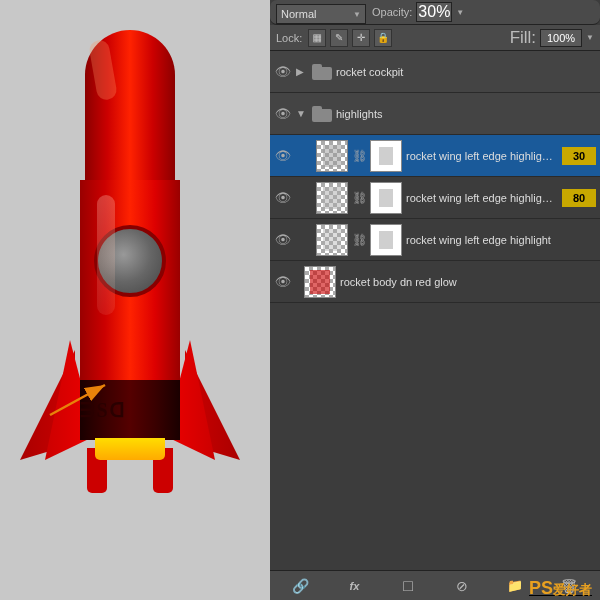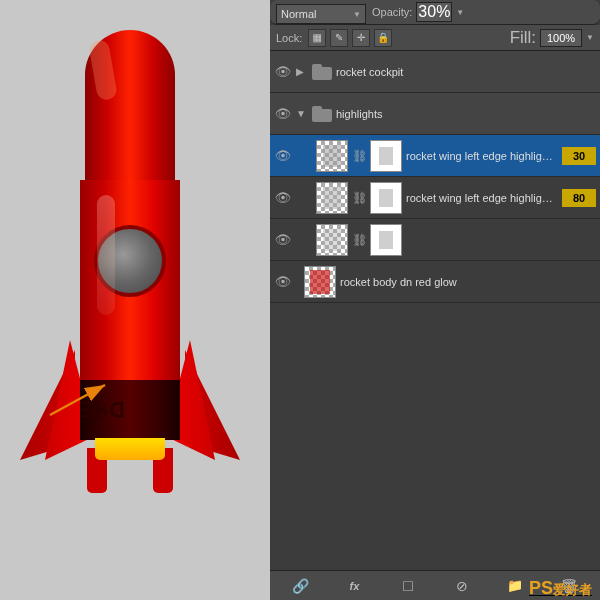--- a/index.html
+++ b/index.html
@@ -671,20 +671,21 @@
           <div style="width:18px;height:22px;background:#aaa;opacity:0.4;"></div>
         </div>
       </div>
       <div class="layer-chain">⛓</div>
       <div class="layer-thumbnail">
         <div class="layer-thumb-white"></div>
         <div class="layer-thumb-content">
           <div style="width:14px;height:18px;background:#888;opacity:0.4;"></div>
         </div>
       </div>
+      <span class="layer-name">rocket wing left edge highlight</span>
     </div>
 
     <div class="layer-item">
       <div class="layer-visibility">👁</div>
       <div class="layer-arrow" style="width:4px;"></div>
       <div class="layer-thumbnail">
         <div class="layer-thumb-checker"></div>
         <div class="layer-thumb-content">
           <div style="width:20px;height:24px;background:#cc0000;opacity:0.6;"></div>
         </div>

